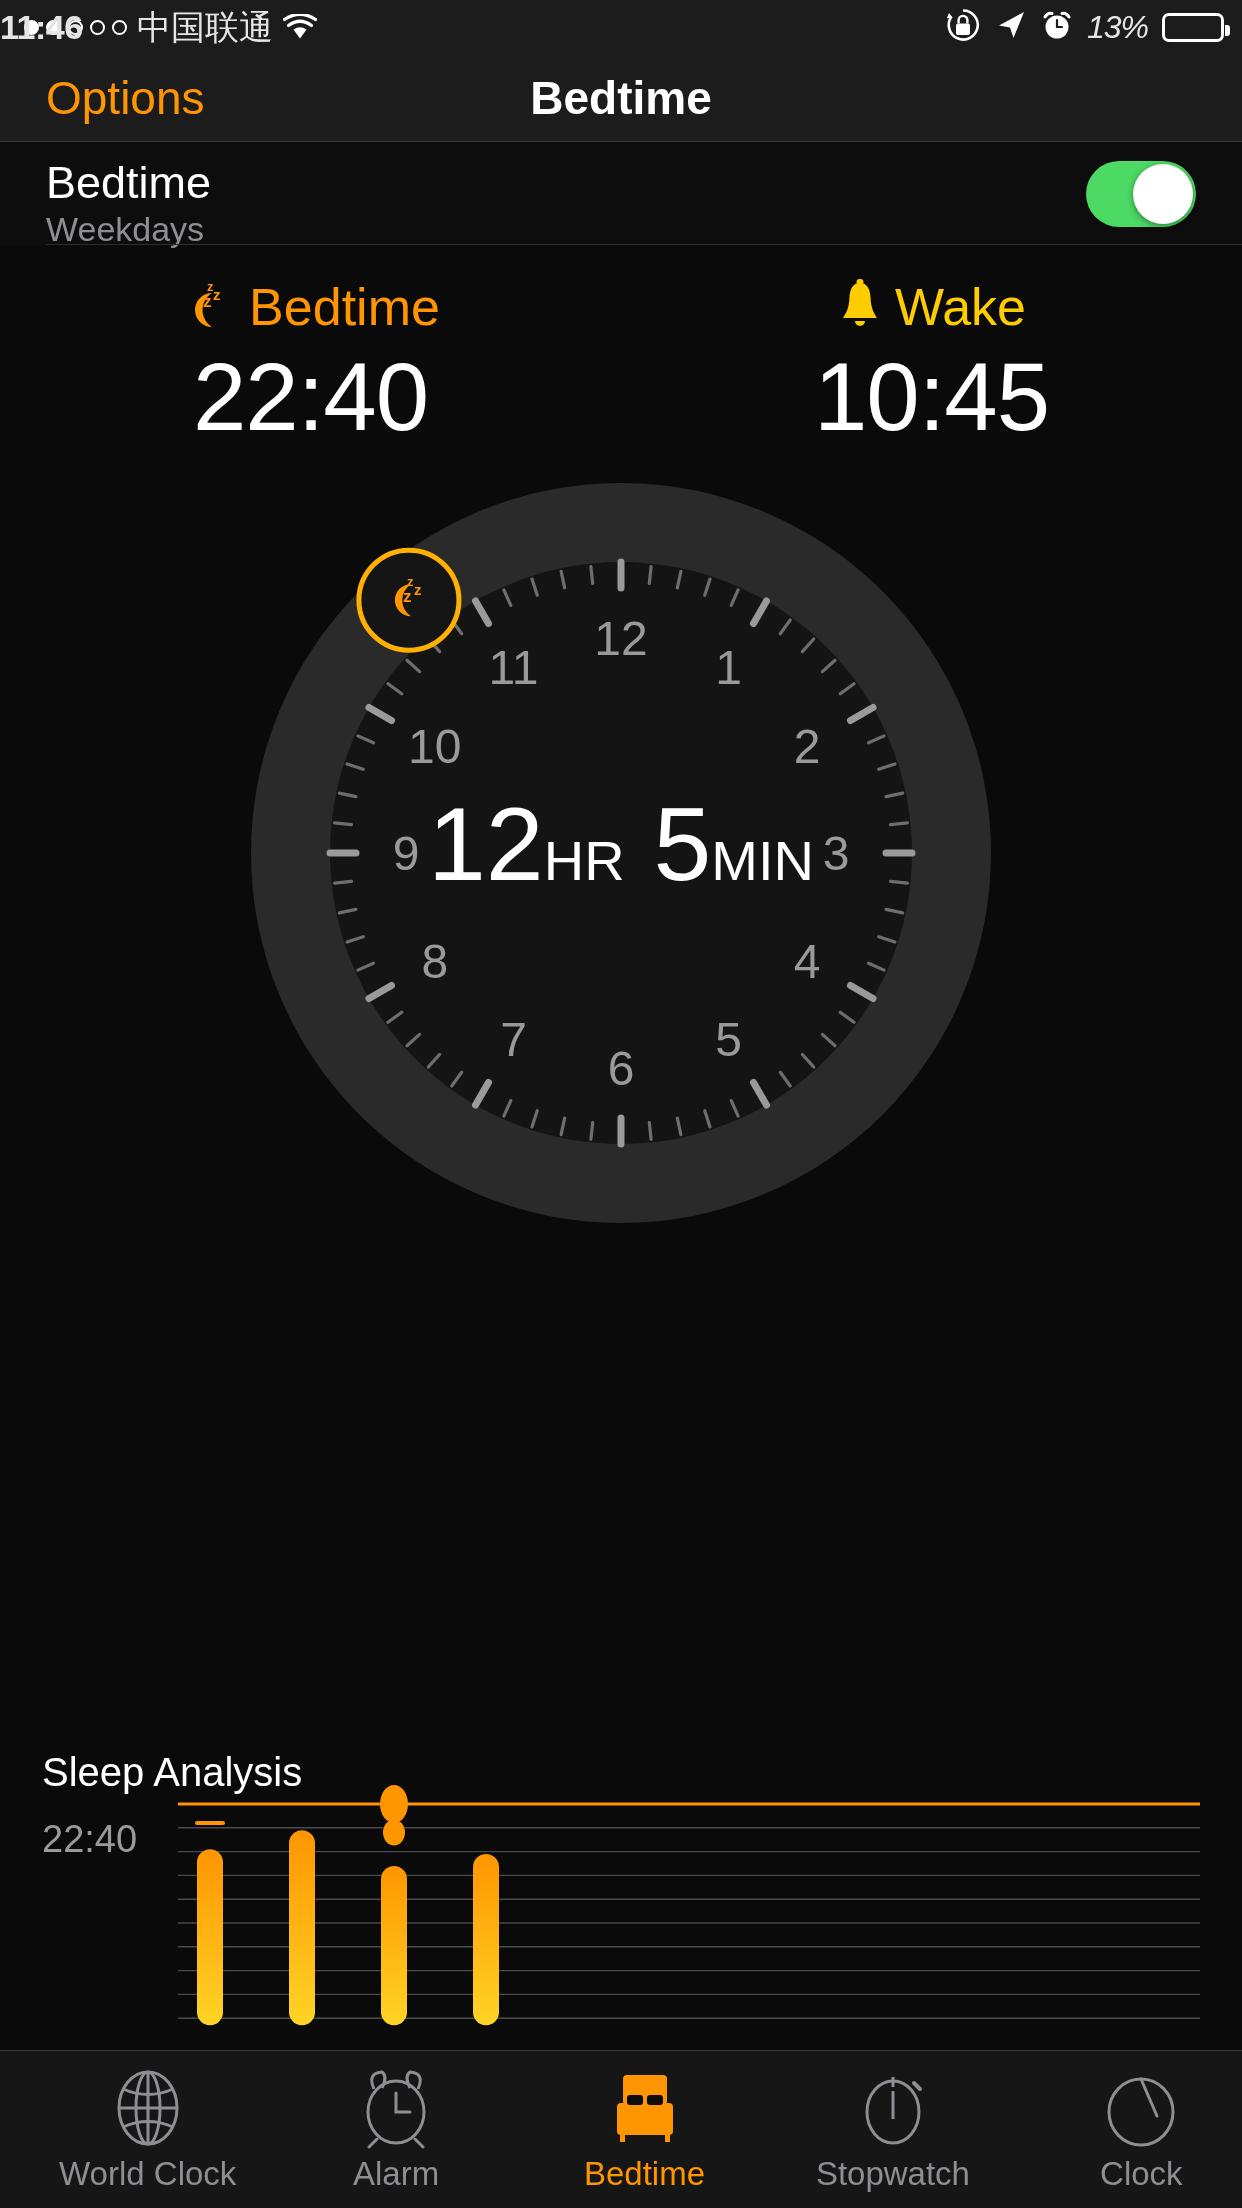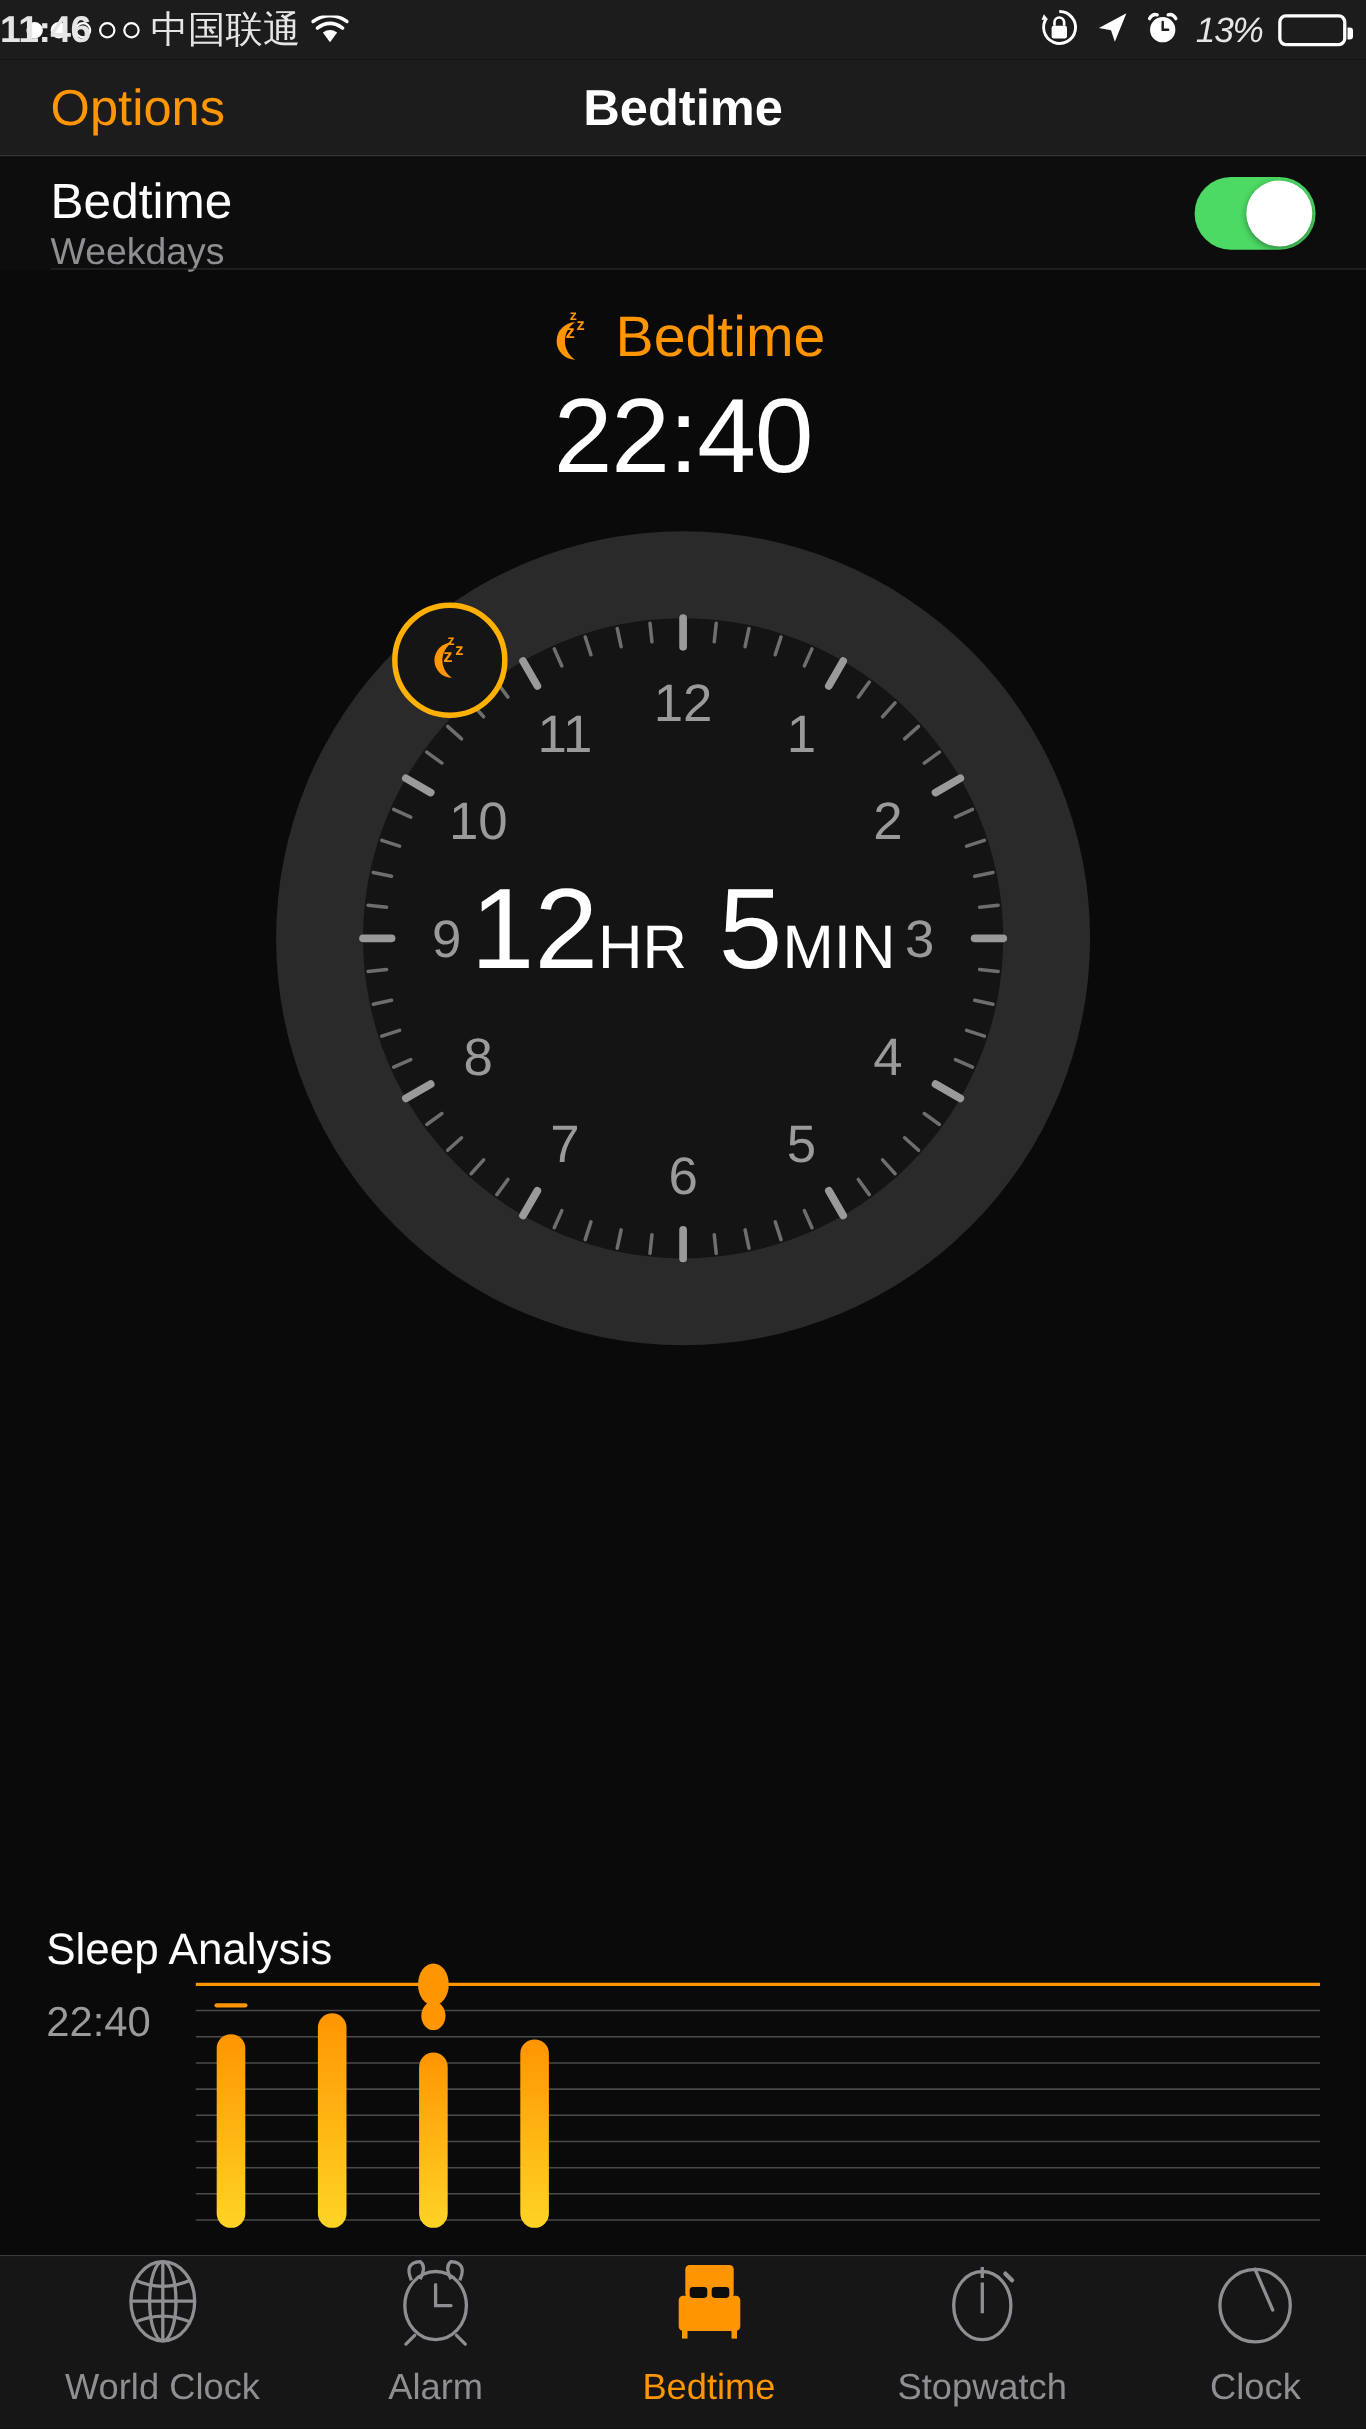--- a/index.html
+++ b/index.html
@@ -77,21 +77,21 @@
   .sleep-title{ position:absolute; left:42px; top:8px; font-size:40px; color:#fff; }
   .sleep-axis{ position:absolute; left:42px; top:76px; font-size:38px; color:#9a9a9a; }
   .chart-svg{ position:absolute; left:0; top:0; }
 
   
   .tabbar{
     position:absolute; bottom:0; left:0; width:1242px; height:158px;
     background:#161616; border-top:1px solid #3a3a3a;
     display:flex;
   }
-  .tab{ flex:1; display:flex; flex-direction:column; align-items:center; justify-content:flex-start; gap:18px;padding-left:47px; }
+  .tab{ flex:1; display:flex; flex-direction:column; align-items:center; justify-content:center; gap:6px;padding-left:47px; }
   .tab-ico{ height:82px; display:flex; align-items:center; justify-content:center; }
   .tab-lbl{ font-size:33px; color:#8e8e93; }
   .tab.active .tab-lbl{ color:#ff9500; }
 </style>
 </head>
 <body>
 
 <div id="screen">
 
   <div class="statusbar">
@@ -165,20 +165,33 @@
           <svg width="56" height="56" viewBox="0 0 56 56">
             <path d="M31 16 A17 17 0 1 0 31 50 A20 20 0 0 1 31 16 Z" fill="#ff9500"></path>
             <text x="26" y="14" font-size="13" fill="#ff9500" font-family="Liberation Sans, sans-serif" font-weight="600">z</text>
             <text x="32" y="23" font-size="15" fill="#ff9500" font-family="Liberation Sans, sans-serif" font-weight="600">z</text>
             <text x="22" y="30" font-size="17" fill="#ff9500" font-family="Liberation Sans, sans-serif" font-weight="600">z</text>
           </svg>
         </span>
         <span class="tc-label bed">Bedtime</span>
       </div>
       <div class="tc-value">22:40</div>
+    </div>
+    <div class="time-col">
+      <div class="tc-head">
+        <span>
+          <svg width="46" height="52" viewBox="0 0 46 52">
+            <path d="M23 4 C16 4 13 10 12.5 18 C12 30 9 34 6 39 L40 39 C37 34 34 30 33.5 18 C33 10 30 4 23 4 Z" fill="#ffcc00"></path>
+            <rect x="19.5" y="0" width="7" height="6" rx="3" fill="#ffcc00"></rect>
+            <path d="M18 42 a5 5 0 0 0 10 0 Z" fill="#ffcc00"></path>
+          </svg>
+        </span>
+        <span class="tc-label wake">Wake</span>
+      </div>
+      <div class="tc-value">10:45</div>
     </div>
   </div>
 
   <div class="dial-wrap">
     <svg class="dial-svg" width="1242" height="760" viewBox="0 0 1242 760">
 
       <circle cx="621" cy="373" r="370" fill="#2a2a2a"></circle>
 
       <circle cx="621" cy="373" r="291" fill="#141414"></circle>
       <g id="dialTicks">

